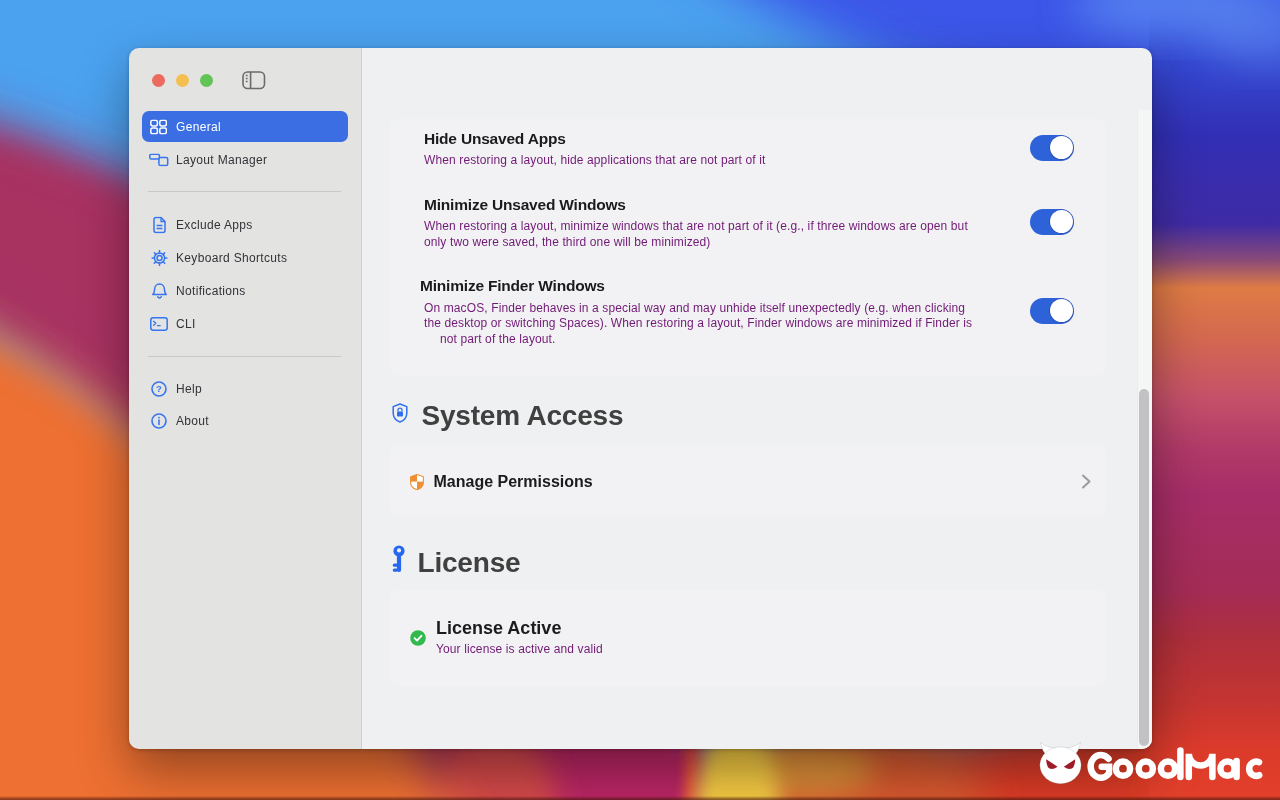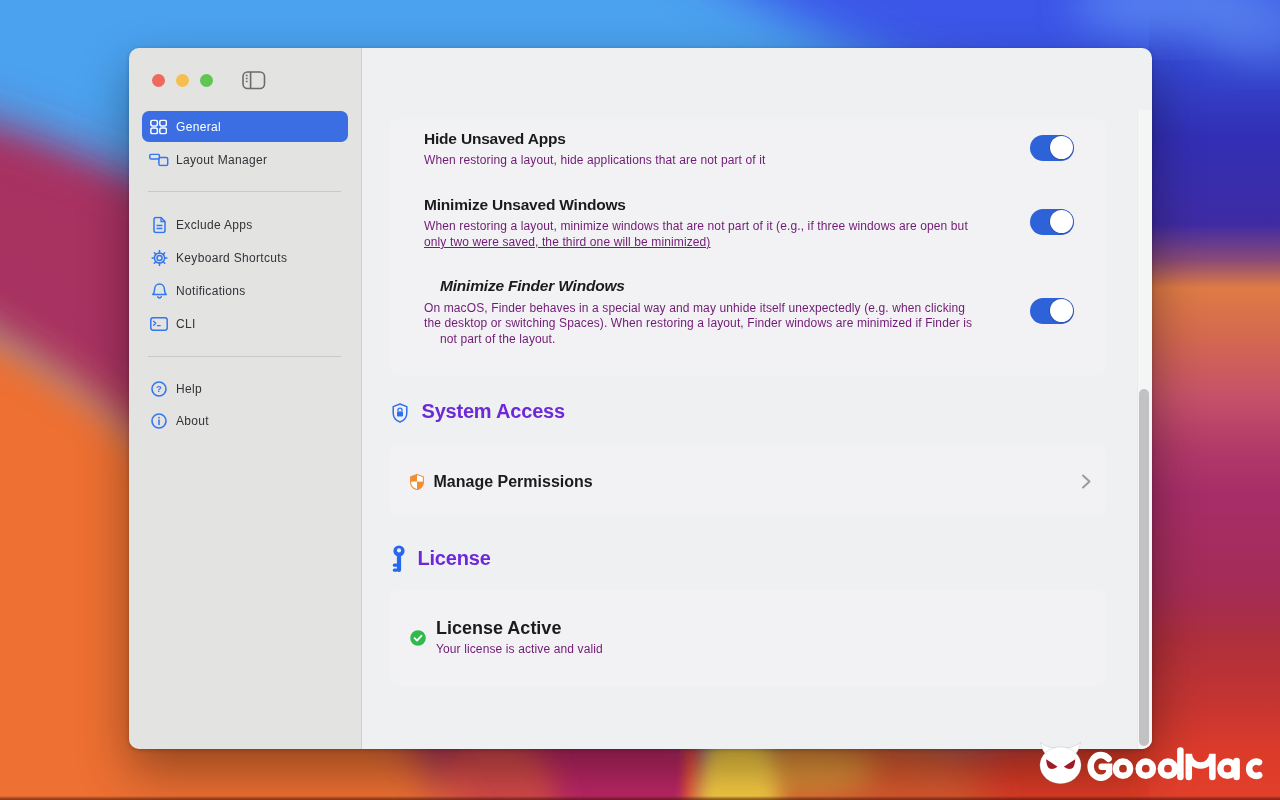--- a/index.html
+++ b/index.html
@@ -18,21 +18,21 @@
   .navtext { position:absolute; left:34px; top:50%; transform:translateY(-50%); font-size:12px; letter-spacing:0.33px; color:#333338; white-space:nowrap; }
   .navicon { position:absolute; left:8px; top:50%; transform:translateY(-50%); }
   .divider { position:absolute; left:19px; width:193px; height:1px; background:#c9c9c9; }
   
   .card { position:absolute; left:28px; background:#f2f2f4; border-radius:9px; width:716px; }
   .rowtitle { position:absolute; font-size:15.5px; font-weight:700; color:#1b1b1e; line-height:20px; letter-spacing:-0.2px;}
   .rowsub { position:absolute; font-size:12px; color:#701a75; line-height:16px; letter-spacing:0.12px; white-space:nowrap; }
   .toggle { position:absolute; left:668px; width:44px; height:26px; border-radius:13px; background:#2e62d9; }
   .toggle .knob { position:absolute; left:19.5px; top:1.5px; width:23px; height:23px; border-radius:50%; background:#fff;
                   box-shadow:0 0 0 0.6px rgba(35,55,115,.45), 0 0.5px 1.5px rgba(0,0,0,.18); }
-  .h2 { position:absolute; font-size:20px; font-weight:700; color:#6d28d9; letter-spacing:-0.2px; }
+  .h2 { position:absolute; font-size:28px; font-weight:700; color:#404040; letter-spacing:-0.2px; }
 </style>
 </head>
 <body>
 <svg id="wall" viewBox="0 0 1280 800" preserveAspectRatio="none">
   <defs>
     <filter id="b25" x="-40%" y="-40%" width="180%" height="180%">
         <feGaussianBlur stdDeviation="25"></feGaussianBlur>
       </filter>
     <filter id="b20" x="-40%" y="-40%" width="180%" height="180%">
         <feGaussianBlur stdDeviation="20"></feGaussianBlur>
@@ -205,26 +205,26 @@
 
       <div class="card" style="top:9px; height:257px;"></div>
       <div class="rowtitle" style="left:62px; top:19px;">Hide Unsaved Apps</div>
       <div class="rowsub" style="left:62px; top:41.5px;">When restoring a layout, hide applications that are not part of it</div>
       <div class="toggle" style="top:24.8px;">
           <div class="knob"></div>
         </div>
 
       <div class="rowtitle" style="left:62px; top:84.5px;">Minimize Unsaved Windows</div>
       <div class="rowsub" style="left:62px; top:107.5px;">When restoring a layout, minimize windows that are not part of it (e.g., if three windows are open but</div>
-      <div class="rowsub" style="left:62px; top:124px;text-decoration:underline;">only two were saved, the third one will be minimized)</div>
+      <div class="rowsub" style="left:62px; top:124px;">only two were saved, the third one will be minimized)</div>
       <div class="toggle" style="top:98.5px;">
           <div class="knob"></div>
         </div>
 
-      <div class="rowtitle" style="left:78px; top:166px;font-style:italic;">Minimize Finder Windows</div>
+      <div class="rowtitle" style="left:58px; top:166px;">Minimize Finder Windows</div>
       <div class="rowsub" style="left:62px; top:205px;">the desktop or switching Spaces). When restoring a layout, Finder windows are minimized if Finder is</div>
       <div class="rowsub" style="left:62px; top:189.5px;">On macOS, Finder behaves in a special way and may unhide itself unexpectedly (e.g. when clicking</div>
       <div class="rowsub" style="left:78px; top:220.5px;">not part of the layout.</div>
       <div class="toggle" style="top:187.6px;">
           <div class="knob"></div>
         </div>
 
       <svg style="position:absolute; left:30px; top:293px;" width="16" height="20" viewBox="0 0 16 20">
         <path d="M8,1 L14.8,3.6 L14.8,10 C14.8,14.6 12,17.6 8,19 C4,17.6 1.2,14.6 1.2,10 L1.2,3.6 Z" fill="none" stroke="#2f6fed" stroke-width="1.5" stroke-linejoin="round"></path>
         <rect x="5" y="8.6" width="6" height="4.8" rx="1" fill="#2f6fed"></rect>

